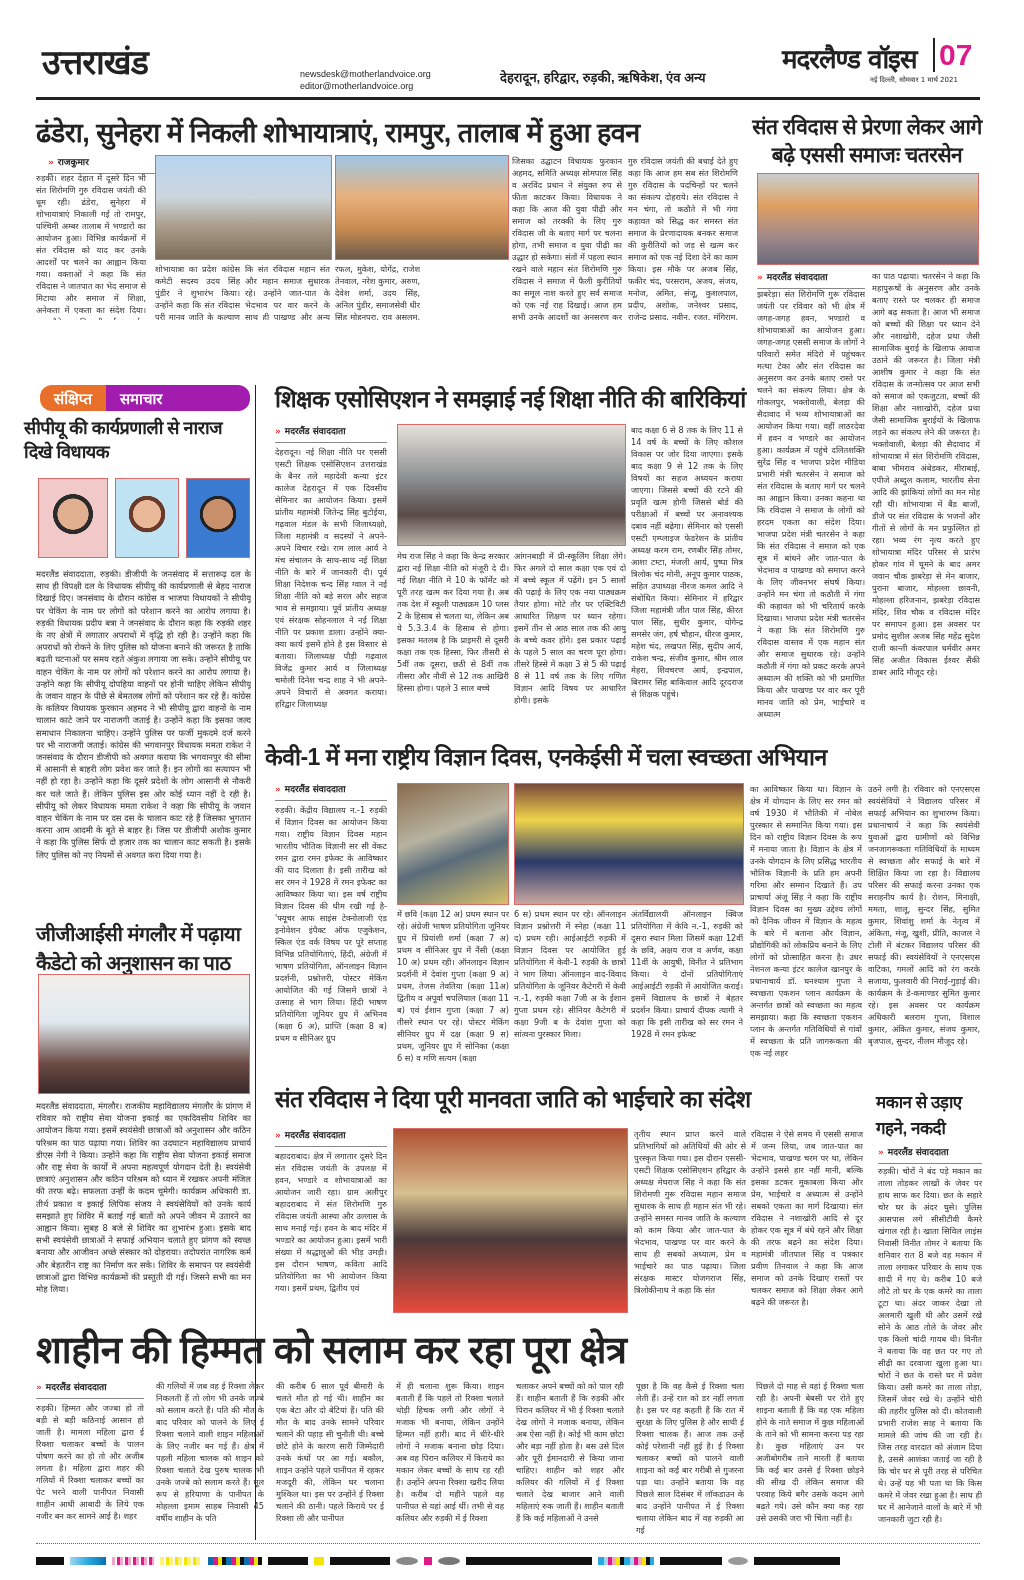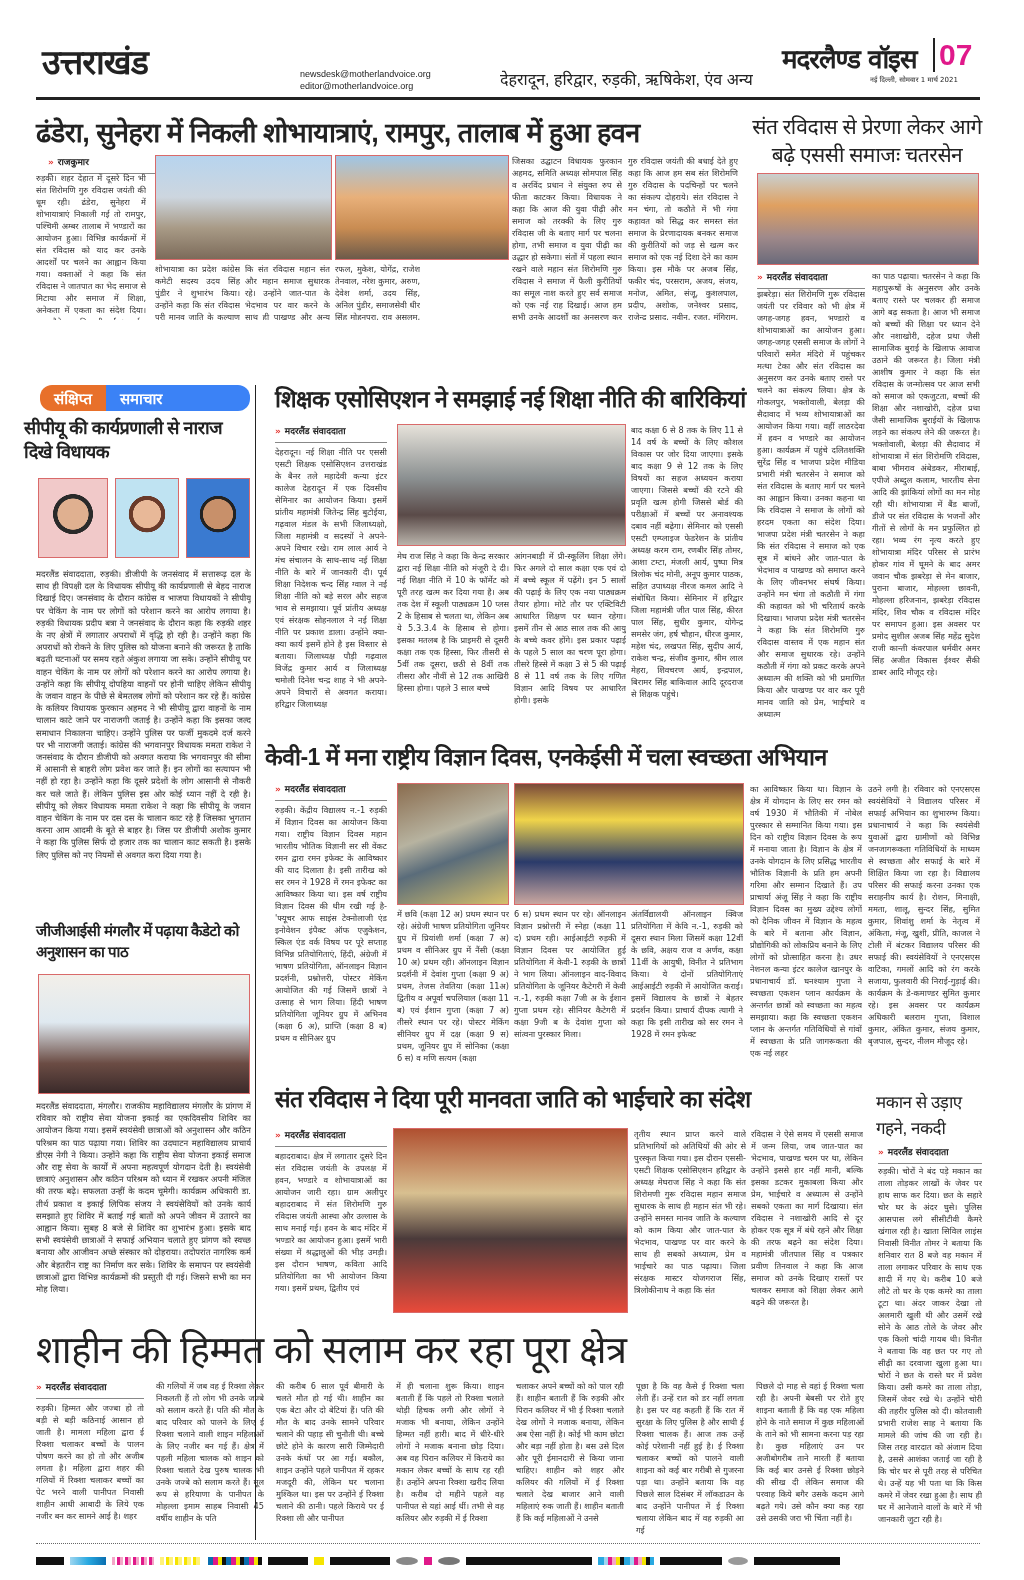--- a/index.html
+++ b/index.html
@@ -1,44 +1,44 @@
 <!DOCTYPE html>
 <html><head>
 <meta charset="utf-8">
 <style>
 *{box-sizing:border-box;margin:0;padding:0}
 body{width:1024px;height:1580px;background:#fff;font-family:"DejaVu Sans",sans-serif;color:#222;position:relative;overflow:hidden}
 .abs{position:absolute}
 .mast-left{left:42px;top:38px;font-size:34px;font-weight:bold;font-family:"DejaVu Serif",serif;letter-spacing:-1px}
 .emails{left:300px;top:68px;font-size:9px;line-height:12px;font-family:"Liberation Sans",sans-serif}
-.regions{left:500px;top:68px;font-size:16px;font-weight:normal;font-family:"Liberation Sans",sans-serif}
+.regions{left:500px;top:68px;font-size:13px;font-weight:bold;font-family:"Liberation Sans",sans-serif}
 .mast-right{left:782px;top:40px;font-size:26px;font-weight:bold;font-family:"DejaVu Serif",serif;letter-spacing:-1px}
 .mast-date{left:870px;top:75px;font-size:7px}
 .pageno{left:933px;top:38px;font-size:30px;font-weight:bold;color:#e0198a;border-left:2px solid #222;padding-left:4px;font-family:"Liberation Sans",sans-serif}
 .rule{left:36px;width:944px;height:3px;background:#222}
 .hl{font-family:"Liberation Sans",sans-serif;font-weight:bold;color:#222;white-space:nowrap;letter-spacing:-.5px}
-.hl-thin{font-family:"Liberation Sans",sans-serif;color:#222;white-space:nowrap;letter-spacing:-.5px;font-weight:normal}
+.hl-thin{font-family:"Liberation Sans",sans-serif;color:#222;white-space:nowrap;letter-spacing:-.5px;font-weight:bold}
 .byline{font-size:9px;font-weight:bold;border-bottom:1px solid #888;padding-bottom:5px}
 .byline .chev{color:#e53935;margin-right:4px}
 .col{font-size:8.2px;line-height:12px;text-align:justify;color:#333;overflow:hidden}
 .photo{border:1.5px solid #d96a6a;overflow:hidden}
 .ph1{background:linear-gradient(180deg,#b7d4ee 0%,#cdd6df 40%,#a89a86 70%,#7c6b5a 100%)}
 .ph2{background:linear-gradient(180deg,#9ec6e6 0%,#e8b07a 40%,#c98c52 70%,#6c5a4a 100%)}
 .ph3{background:linear-gradient(180deg,#c9cfcf 0%,#e0a060 35%,#a0898a 70%,#6a6a7a 100%)}
 .ph4{background:linear-gradient(180deg,#e6e2da 0%,#8a8f90 45%,#5a4a48 75%,#b9b3ab 100%)}
 .ph5{background:linear-gradient(160deg,#8a6c4e 0%,#b7b3a0 40%,#5a6c7a 60%,#d6c06a 100%)}
 .ph6{background:linear-gradient(180deg,#7a4a3a 0%,#f0d44a 30%,#2a3a6a 65%,#c9a7a0 100%)}
 .ph7{background:linear-gradient(180deg,#f2efe9 0%,#dfe9f0 40%,#6b4c44 75%,#3a2a2a 100%)}
 .ph8{background:linear-gradient(180deg,#b05030 0%,#d8c090 35%,#4a3a3a 60%,#e84a3a 100%)}
 .face1{background:radial-gradient(circle at 50% 45%,#e0b090 0 28%,#2a2a2a 29% 36%,#f1c9c9 37%)}
 .face2{background:radial-gradient(circle at 50% 45%,#e8b898 0 26%,#6a3a2a 27% 34%,#bfe3f2 35%)}
 .face3{background:radial-gradient(circle at 50% 45%,#c8906a 0 28%,#222 29% 34%,#3a7ad0 35%)}
 .tag{display:flex;height:26px;border-radius:12px;overflow:hidden;font-weight:bold;font-size:15px;color:#fff;font-family:"Liberation Sans",sans-serif}
 .tag .t1{background:#e8702a;padding:3px 14px}
-.tag .t2{background:#3b82f6;padding:3px 14px;flex:1}
+.tag .t2{background:#a21caf;padding:3px 14px;flex:1}
 .vline{width:1px;background:#222}
 .reg-bar{left:36px;top:1543px;width:944px;height:6px;border-top:1px dotted #666}
 .marks{left:36px;top:1556px;height:10px;display:flex;gap:6px;align-items:center}
 .marks span{display:inline-block;height:8px}
 </style>
 </head>
 <body>
 
 <div class="abs mast-left">उत्तराखंड</div>
 <div class="abs emails">
@@ -72,21 +72,21 @@
   <span class="t1">संक्षिप्त</span>
   <span class="t2">समाचार</span>
 </div>
 <div class="abs vline" style="left:255px;top:385px;height:1155px"></div>
 <div class="abs hl" style="left:24px;top:416px;width:215px;font-size:18px;white-space:normal;line-height:24px">सीपीयू की कार्यप्रणाली से नाराज दिखे विधायक</div>
 <div class="abs photo face1" style="left:38px;top:478px;width:70px;height:80px"></div>
 <div class="abs photo face2" style="left:115px;top:478px;width:64px;height:80px"></div>
 <div class="abs photo face3" style="left:186px;top:478px;width:64px;height:80px"></div>
 <div class="abs col" style="left:36px;top:568px;width:215px;height:345px;font-size:8.4px;line-height:12.2px">मदरलैंड संवाददाता, रुड़की। डीजीपी के जनसंवाद में सत्तारूढ़ दल के साथ ही विपक्षी दल के विधायक सीपीयू की कार्यप्रणाली से बेहद नाराज दिखाई दिए। जनसंवाद के दौरान कांग्रेस व भाजपा विधायकों ने सीपीयू पर चेकिंग के नाम पर लोगों को परेशान करने का आरोप लगाया है। रुड़की विधायक प्रदीप बत्रा ने जनसंवाद के दौरान कहा कि रुड़की शहर के नए क्षेत्रों में लगातार अपराधों में वृद्धि हो रही है। उन्होंने कहा कि अपराधों को रोकने के लिए पुलिस को योजना बनाने की जरूरत है ताकि बढ़ती घटनाओं पर समय रहते अंकुश लगाया जा सके। उन्होंने सीपीयू पर वाहन चेकिंग के नाम पर लोगों को परेशान करने का आरोप लगाया है। उन्होंने कहा कि सीपीयू दोपहिया वाहनों पर होनी चाहिए लेकिन सीपीयू के जवान वाहन के पीछे से बेमतलब लोगों को परेशान कर रहे हैं। कांग्रेस के कलियर विधायक फुरकान अहमद ने भी सीपीयू द्वारा वाहनों के नाम चालान काटे जाने पर नाराजगी जताई है। उन्होंने कहा कि इसका जल्द समाधान निकालना चाहिए। उन्होंने पुलिस पर फर्जी मुकदमे दर्ज करने पर भी नाराजगी जताई। कांग्रेस की भगवानपुर विधायक ममता राकेश ने जनसंवाद के दौरान डीजीपी को अवगत कराया कि भगवानपुर की सीमा में आसानी से बाहरी लोग प्रवेश कर जाते हैं। इन लोगों का सत्यापन भी नहीं हो रहा है। उन्होंने कहा कि दूसरे प्रदेशों के लोग आसानी से नौकरी कर चले जाते हैं। लेकिन पुलिस इस ओर कोई ध्यान नहीं दे रही है। सीपीयू को लेकर विधायक ममता राकेश ने कहा कि सीपीयू के जवान वाहन चेकिंग के नाम पर दस दस के चालान काट रहे हैं जिसका भुगतान करना आम आदमी के बूते से बाहर है। जिस पर डीजीपी अशोक कुमार ने कहा कि पुलिस सिर्फ दो हजार तक का चालान काट सकती है। इसके लिए पुलिस को नए नियमों से अवगत करा दिया गया है।</div>
 
-<div class="abs hl" style="left:36px;top:920px;width:215px;font-size:15px;white-space:normal;line-height:21px">जीजीआईसी मंगलौर में पढ़ाया कैडेटो को अनुशासन का पाठ</div>
+<div class="abs hl" style="left:36px;top:920px;width:215px;font-size:20px;white-space:normal;line-height:29px">जीजीआईसी मंगलौर में पढ़ाया कैडेटो को अनुशासन का पाठ</div>
 <div class="abs photo ph7" style="left:38px;top:974px;width:212px;height:120px"></div>
 <div class="abs col" style="left:36px;top:1100px;width:215px;height:200px;font-size:8.4px;line-height:12.2px">मदरलैंड संवाददाता, मंगलौर। राजकीय महाविद्यालय मंगलौर के प्रांगण में रविवार को राष्ट्रीय सेवा योजना इकाई का एकदिवसीय शिविर का आयोजन किया गया। इसमें स्वयंसेवी छात्राओं को अनुशासन और कठिन परिश्रम का पाठ पढ़ाया गया। शिविर का उदघाटन महाविद्यालय प्राचार्य डीएस नेगी ने किया। उन्होंने कहा कि राष्ट्रीय सेवा योजना इकाई समाज और राष्ट्र सेवा के कार्यों में अपना महत्वपूर्ण योगदान देती है। स्वयंसेवी छात्राएं अनुशासन और कठिन परिश्रम को ध्यान में रखकर अपनी मंजिल की तरफ बढ़े। सफलता उन्हीं के कदम चूमेगी। कार्यक्रम अधिकारी डा. तीर्थ प्रकाश व इकाई लिपिक संजय ने स्वयंसेवियों को उनके कार्य समझाते हुए शिविर में बताई गई बातों को अपने जीवन में उतारने का आह्वान किया। सुबह 8 बजे से शिविर का शुभारंभ हुआ। इसके बाद सभी स्वयंसेवी छात्राओं ने सफाई अभियान चलाते हुए प्रांगण को स्वच्छ बनाया और आजीवन अच्छे संस्कार को दोहराया। तदोपरांत नागरिक कर्म और बेहतरीन राष्ट्र का निर्माण कर सके। शिविर के समापन पर स्वयंसेवी छात्राओं द्वारा विभिन्न कार्यक्रमों की प्रस्तुती दी गई। जिसने सभी का मन मोह लिया।</div>
 
 <div class="abs hl" style="left:275px;top:382px;font-size:23px">शिक्षक एसोसिएशन ने समझाई नई शिक्षा नीति की बारिकियां</div>
 <div class="abs byline" style="left:275px;top:424px;width:112px"><span class="chev">»</span><span>मदरलैंड संवाददाता</span></div>
 <div class="abs col" style="left:275px;top:446px;width:112px;height:288px">देहरादून। नई शिक्षा नीति पर एससी एसटी शिक्षक एसोसिएशन उत्तराखंड के बैनर तले महादेवी कन्या इंटर कालेज देहरादून में एक दिवसीय सेमिनार का आयोजन किया। इसमें प्रांतीय महामंत्री जितेन्द्र सिंह बुटोईया, गढ़वाल मंडल के सभी जिलाध्यक्षो, जिला महामंत्री व सदस्यों ने अपने-अपने विचार रखे। राम लाल आर्य ने मंच संचालन के साथ-साथ नई शिक्षा नीति के बारे में जानकारी दी। पूर्व शिक्षा निदेशक चन्द सिंह ग्वाल ने नई शिक्षा नीति को बड़े सरल और सहज भाव से समझाया। पूर्व प्रांतीय अध्यक्ष एवं संरक्षक सोहनलाल ने नई शिक्षा नीति पर प्रकाश डाला। उन्होंने क्या-क्या कार्य इसमें होने है इस विस्तार से बताया। जिलाध्यक्ष पौड़ी गढ़वाल विजेंद्र कुमार आर्य व जिलाध्यक्ष चमोली दिनेश चन्द्र शाह ने भी अपने-अपने विचारों से अवगत कराया। हरिद्वार जिलाध्यक्ष</div>
 <div class="abs photo ph4" style="left:397px;top:424px;width:229px;height:122px"></div>
 <div class="abs col" style="left:397px;top:550px;width:112px;height:184px">मेघ राज सिंह ने कहा कि केन्द्र सरकार द्वारा नई शिक्षा नीति को मंजूरी दे दी। नई शिक्षा नीति में 10 के फॉर्मेट को पूरी तरह खत्म कर दिया गया है। अब तक देश में स्कूली पाठ्यक्रम 10 प्लस 2 के हिसाब से चलता था, लेकिन अब ये 5.3.3.4 के हिसाब से होगा। इसका मतलब है कि प्राइमरी से दूसरी कक्षा तक एक हिस्सा, फिर तीसरी से 5वीं तक दूसरा, छठी से 8वीं तक तीसरा और नौवीं से 12 तक आखिरी हिस्सा होगा। पहले 3 साल बच्चे</div>
 <div class="abs col" style="left:514px;top:550px;width:112px;height:184px">आंगनबाड़ी में प्री-स्कूलिंग शिक्षा लेंगे। फिर अगले दो साल कक्षा एक एवं दो में बच्चे स्कूल में पढ़ेंगे। इन 5 सालों की पढ़ाई के लिए एक नया पाठ्यक्रम तैयार होगा। मोटे तौर पर एक्टिविटी आधारित शिक्षण पर ध्यान रहेगा। इसमें तीन से आठ साल तक की आयु के बच्चे कवर होंगे। इस प्रकार पढ़ाई के पहले 5 साल का चरण पूरा होगा। तीसरे हिस्से में कक्षा 3 से 5 की पढ़ाई 8 से 11 वर्ष तक के लिए गणित विज्ञान आदि विषय पर आधारित होगी। इसके</div>
 <div class="abs col" style="left:631px;top:424px;width:112px;height:310px">बाद कक्षा 6 से 8 तक के लिए 11 से 14 वर्ष के बच्चों के लिए कौशल विकास पर जोर दिया जाएगा। इसके बाद कक्षा 9 से 12 तक के लिए विषयों का सहज अध्ययन कराया जाएगा। जिससे बच्चों की रटने की प्रवृति खत्म होगी जिससे बोर्ड की परीक्षाओं में बच्चों पर अनावश्यक दबाव नहीं बढ़ेगा। सेमिनार को एससी एसटी एम्प्लाइज फेडरेशन के प्रांतीय अध्यक्ष करम राम, रणबीर सिंह तोमर, आशा टम्टा, मंजली आर्य, पुष्पा मित्र त्रिलोक चंद मोनी, अनूप कुमार पाठक, सहित उपाध्यक्ष नीरज कमल आदि ने संबोधित किया। सेमिनार में हरिद्वार जिला महामंत्री जीत पाल सिंह, कीरत पाल सिंह, सुधीर कुमार, योगेन्द्र समसेर जंग, हर्ष चौहान, धीरज कुमार, महेश चंद, लखपत सिंह, सुदीप आर्य, राकेश चन्द्र, संजीव कुमार, श्रीम लाल मेहरा, शिवचरण आर्य, इन्द्रपाल, बिरामर सिंह बाकिवाल आदि दूरदराज से शिक्षक पहुंचे।</div>

